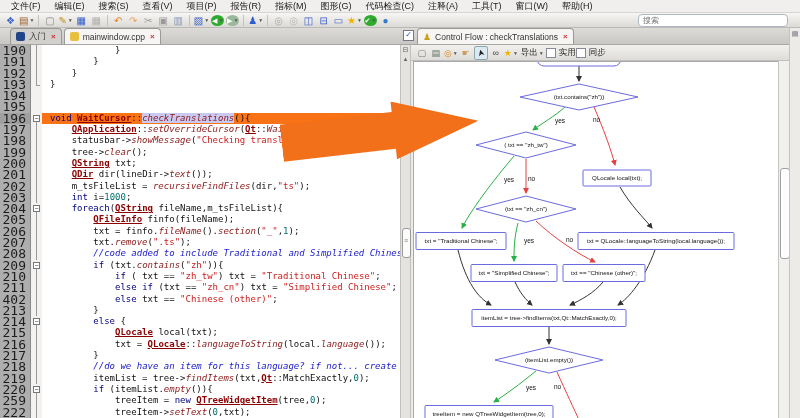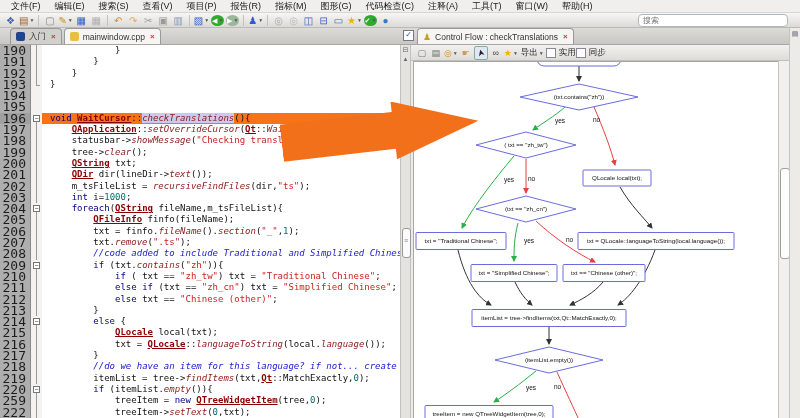--- a/index.html
+++ b/index.html
@@ -227,21 +227,21 @@
         <div class="code-row"><div class="ln">202</div><div class="fold"><div class="fline"></div></div><div class="codetext"><span class="tok-p">    m_tsFileList = </span><span class="tok-f">recursiveFindFiles</span><span class="tok-p">(dir,</span><span class="tok-s">"ts"</span><span class="tok-p">);</span></div></div>
         <div class="code-row"><div class="ln">203</div><div class="fold"><div class="fline"></div></div><div class="codetext"><span class="tok-p">    </span><span class="tok-k">int</span><span class="tok-p"> i=</span><span class="tok-n">1000</span><span class="tok-p">;</span></div></div>
         <div class="code-row"><div class="ln">204</div><div class="fold"><div class="fbox">−</div><div class="fline" style="top: 9px; height: 2.3px;"></div></div><div class="codetext"><span class="tok-p">    </span><span class="tok-k">foreach</span><span class="tok-p">(</span><span class="tok-c">QString</span><span class="tok-p"> fileName,m_tsFileList){</span></div></div>
         <div class="code-row"><div class="ln">205</div><div class="fold"><div class="fline"></div></div><div class="codetext"><span class="tok-p">        </span><span class="tok-c">QFileInfo</span><span class="tok-p"> finfo(fileName);</span></div></div>
         <div class="code-row"><div class="ln">206</div><div class="fold"><div class="fline"></div></div><div class="codetext"><span class="tok-p">        txt = finfo.</span><span class="tok-f">fileName</span><span class="tok-p">().</span><span class="tok-f">section</span><span class="tok-p">(</span><span class="tok-s">"_"</span><span class="tok-p">,</span><span class="tok-n">1</span><span class="tok-p">);</span></div></div>
         <div class="code-row"><div class="ln">207</div><div class="fold"><div class="fline"></div></div><div class="codetext"><span class="tok-p">        txt.</span><span class="tok-f">remove</span><span class="tok-p">(</span><span class="tok-s">".ts"</span><span class="tok-p">);</span></div></div>
         <div class="code-row"><div class="ln">208</div><div class="fold"><div class="fline"></div></div><div class="codetext"><span class="tok-p">        </span><span class="tok-m">//code added to include Traditional and Simplified Chinese</span></div></div>
         <div class="code-row"><div class="ln">209</div><div class="fold"><div class="fbox">−</div><div class="fline" style="top: 9px; height: 2.3px;"></div></div><div class="codetext"><span class="tok-p">        </span><span class="tok-k">if</span><span class="tok-p"> (txt.</span><span class="tok-f">contains</span><span class="tok-p">(</span><span class="tok-s">"zh"</span><span class="tok-p">)){</span></div></div>
         <div class="code-row"><div class="ln">210</div><div class="fold"><div class="fline"></div></div><div class="codetext"><span class="tok-p">            </span><span class="tok-k">if</span><span class="tok-p"> ( txt == </span><span class="tok-s">"zh_tw"</span><span class="tok-p">) txt = </span><span class="tok-s">"Traditional Chinese"</span><span class="tok-p">;</span></div></div>
         <div class="code-row"><div class="ln">211</div><div class="fold"><div class="fline"></div></div><div class="codetext"><span class="tok-p">            </span><span class="tok-k">else</span><span class="tok-p"> </span><span class="tok-k">if</span><span class="tok-p"> (txt == </span><span class="tok-s">"zh_cn"</span><span class="tok-p">) txt = </span><span class="tok-s">"Simplified Chinese"</span><span class="tok-p">;</span></div></div>
-        <div class="code-row"><div class="ln">212</div><div class="fold"><div class="fline"></div></div><div class="codetext"><span class="tok-p">            </span><span class="tok-k">else</span><span class="tok-p"> txt == </span><span class="tok-s">"Chinese (other)"</span><span class="tok-p">;</span></div></div>
+        <div class="code-row"><div class="ln">402</div><div class="fold"><div class="fline"></div></div><div class="codetext"><span class="tok-p">            </span><span class="tok-k">else</span><span class="tok-p"> txt == </span><span class="tok-s">"Chinese (other)"</span><span class="tok-p">;</span></div></div>
         <div class="code-row"><div class="ln">213</div><div class="fold"><div class="fline"></div></div><div class="codetext"><span class="tok-p">        }</span></div></div>
         <div class="code-row"><div class="ln">214</div><div class="fold"><div class="fbox">−</div><div class="fline" style="top: 9px; height: 2.3px;"></div></div><div class="codetext"><span class="tok-p">        </span><span class="tok-k">else</span><span class="tok-p"> {</span></div></div>
         <div class="code-row"><div class="ln">215</div><div class="fold"><div class="fline"></div></div><div class="codetext"><span class="tok-p">            </span><span class="tok-c">QLocale</span><span class="tok-p"> local(txt);</span></div></div>
         <div class="code-row"><div class="ln">216</div><div class="fold"><div class="fline"></div></div><div class="codetext"><span class="tok-p">            txt = </span><span class="tok-c">QLocale</span><span class="tok-p">::</span><span class="tok-f">languageToString</span><span class="tok-p">(local.</span><span class="tok-f">language</span><span class="tok-p">());</span></div></div>
         <div class="code-row"><div class="ln">217</div><div class="fold"><div class="fline"></div></div><div class="codetext"><span class="tok-p">        }</span></div></div>
         <div class="code-row"><div class="ln">218</div><div class="fold"><div class="fline"></div></div><div class="codetext"><span class="tok-p">        </span><span class="tok-m">//do we have an item for this language? if not... create it.</span></div></div>
         <div class="code-row"><div class="ln">219</div><div class="fold"><div class="fline"></div></div><div class="codetext"><span class="tok-p">        itemList = tree-&gt;</span><span class="tok-f">findItems</span><span class="tok-p">(txt,</span><span class="tok-c">Qt</span><span class="tok-p">::MatchExactly,</span><span class="tok-n">0</span><span class="tok-p">);</span></div></div>
         <div class="code-row"><div class="ln">220</div><div class="fold"><div class="fbox">−</div><div class="fline" style="top: 9px; height: 2.3px;"></div></div><div class="codetext"><span class="tok-p">        </span><span class="tok-k">if</span><span class="tok-p"> (itemList.</span><span class="tok-f">empty</span><span class="tok-p">()){</span></div></div>
         <div class="code-row"><div class="ln">259</div><div class="fold"><div class="fline"></div></div><div class="codetext"><span class="tok-p">            treeItem = </span><span class="tok-k">new</span><span class="tok-p"> </span><span class="tok-c">QTreeWidgetItem</span><span class="tok-p">(tree,</span><span class="tok-n">0</span><span class="tok-p">);</span></div></div>
         <div class="code-row"><div class="ln">222</div><div class="fold"><div class="fline"></div></div><div class="codetext"><span class="tok-p">            treeItem-&gt;</span><span class="tok-f">setText</span><span class="tok-p">(</span><span class="tok-n">0</span><span class="tok-p">,txt);</span></div></div>

